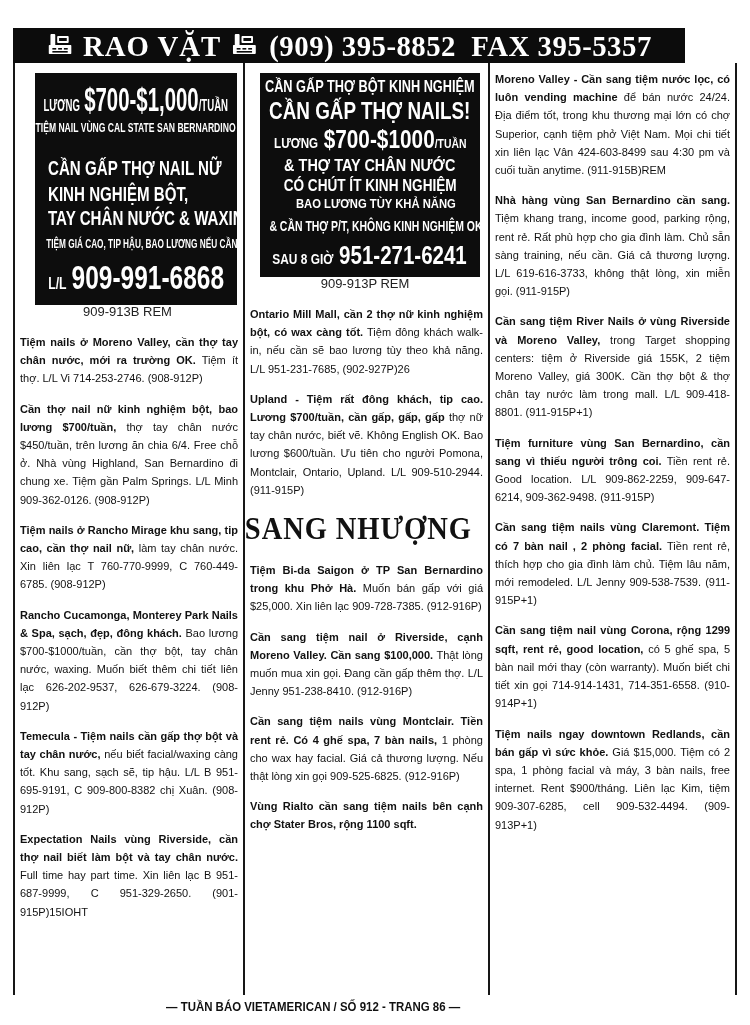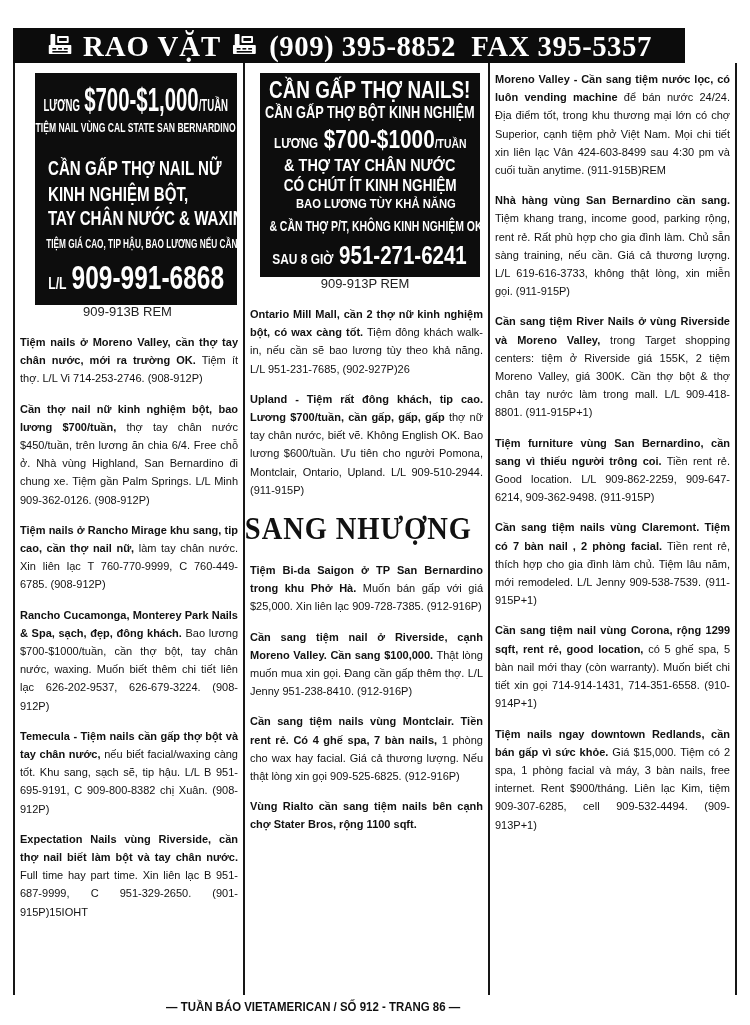--- a/index.html
+++ b/index.html
@@ -135,25 +135,25 @@
       <p class="ad"><b>Tiệm nails ở Moreno Valley, cần thợ tay chân nước, mới ra trường OK.</b><span> Tiệm ít thợ. L/L Vi 714-253-2746. (908-912P)</span></p>
       <p class="ad"><b>Cần thợ nail nữ kinh nghiệm bột, bao lương $700/tuần,</b><span> thợ tay chân nước $450/tuần, trên lương ăn chia 6/4. Free chỗ ở. Nhà vùng Highland, San Bernardino đi chung xe. Tiệm gần Palm Springs. L/L Minh 909-362-0126. (908-912P)</span></p>
       <p class="ad"><b>Tiệm nails ở Rancho Mirage khu sang, tip cao, cần thợ nail nữ,</b><span> làm tay chân nước. Xin liên lạc T 760-770-9999, C 760-449-6785. (908-912P)</span></p>
       <p class="ad"><b>Rancho Cucamonga, Monterey Park Nails &amp; Spa, sạch, đẹp, đông khách.</b><span> Bao lương $700-$1000/tuần, cần thợ bột, tay chân nước, waxing. Muốn biết thêm chi tiết liên lạc 626-202-9537, 626-679-3224. (908-912P)</span></p>
       <p class="ad"><b>Temecula - Tiệm nails cần gấp thợ bột và tay chân nước,</b><span> nếu biết facial/waxing càng tốt. Khu sang, sạch sẽ, tip hậu. L/L B 951-695-9191, C 909-800-8382 chị Xuân. (908-912P)</span></p>
       <p class="ad"><b>Expectation Nails vùng Riverside, cần thợ nail biết làm bột và tay chân nước.</b><span> Full time hay part time. Xin liên lạc B 951-687-9999, C 951-329-2650. (901-915P)15IOHT</span></p>
     </div>
 
     <div class="col c2">
       <div class="dbox dbox2">
+        <div class="dline mb3">
+            <span class="sq sx75 f17">CẦN GẤP THỢ BỘT KINH NGHIỆM</span>
+          </div>
         <div class="dline mb2">
             <span class="sq sx82 f23">CẦN GẤP THỢ NAILS!</span>
-          </div>
-        <div class="dline mb3">
-            <span class="sq sx75 f17">CẦN GẤP THỢ BỘT KINH NGHIỆM</span>
           </div>
         <div class="dline mb4">
             <span class="sq sx80">
               <span class="f14 pre">LƯƠNG</span>
               <span class="f26">$700-$1000</span>
               <span class="f13">/TUẦN</span>
             </span>
           </div>
         <div class="dline mb2">
             <span class="sq sx85 f17">&amp; THỢ TAY CHÂN NƯỚC</span>

